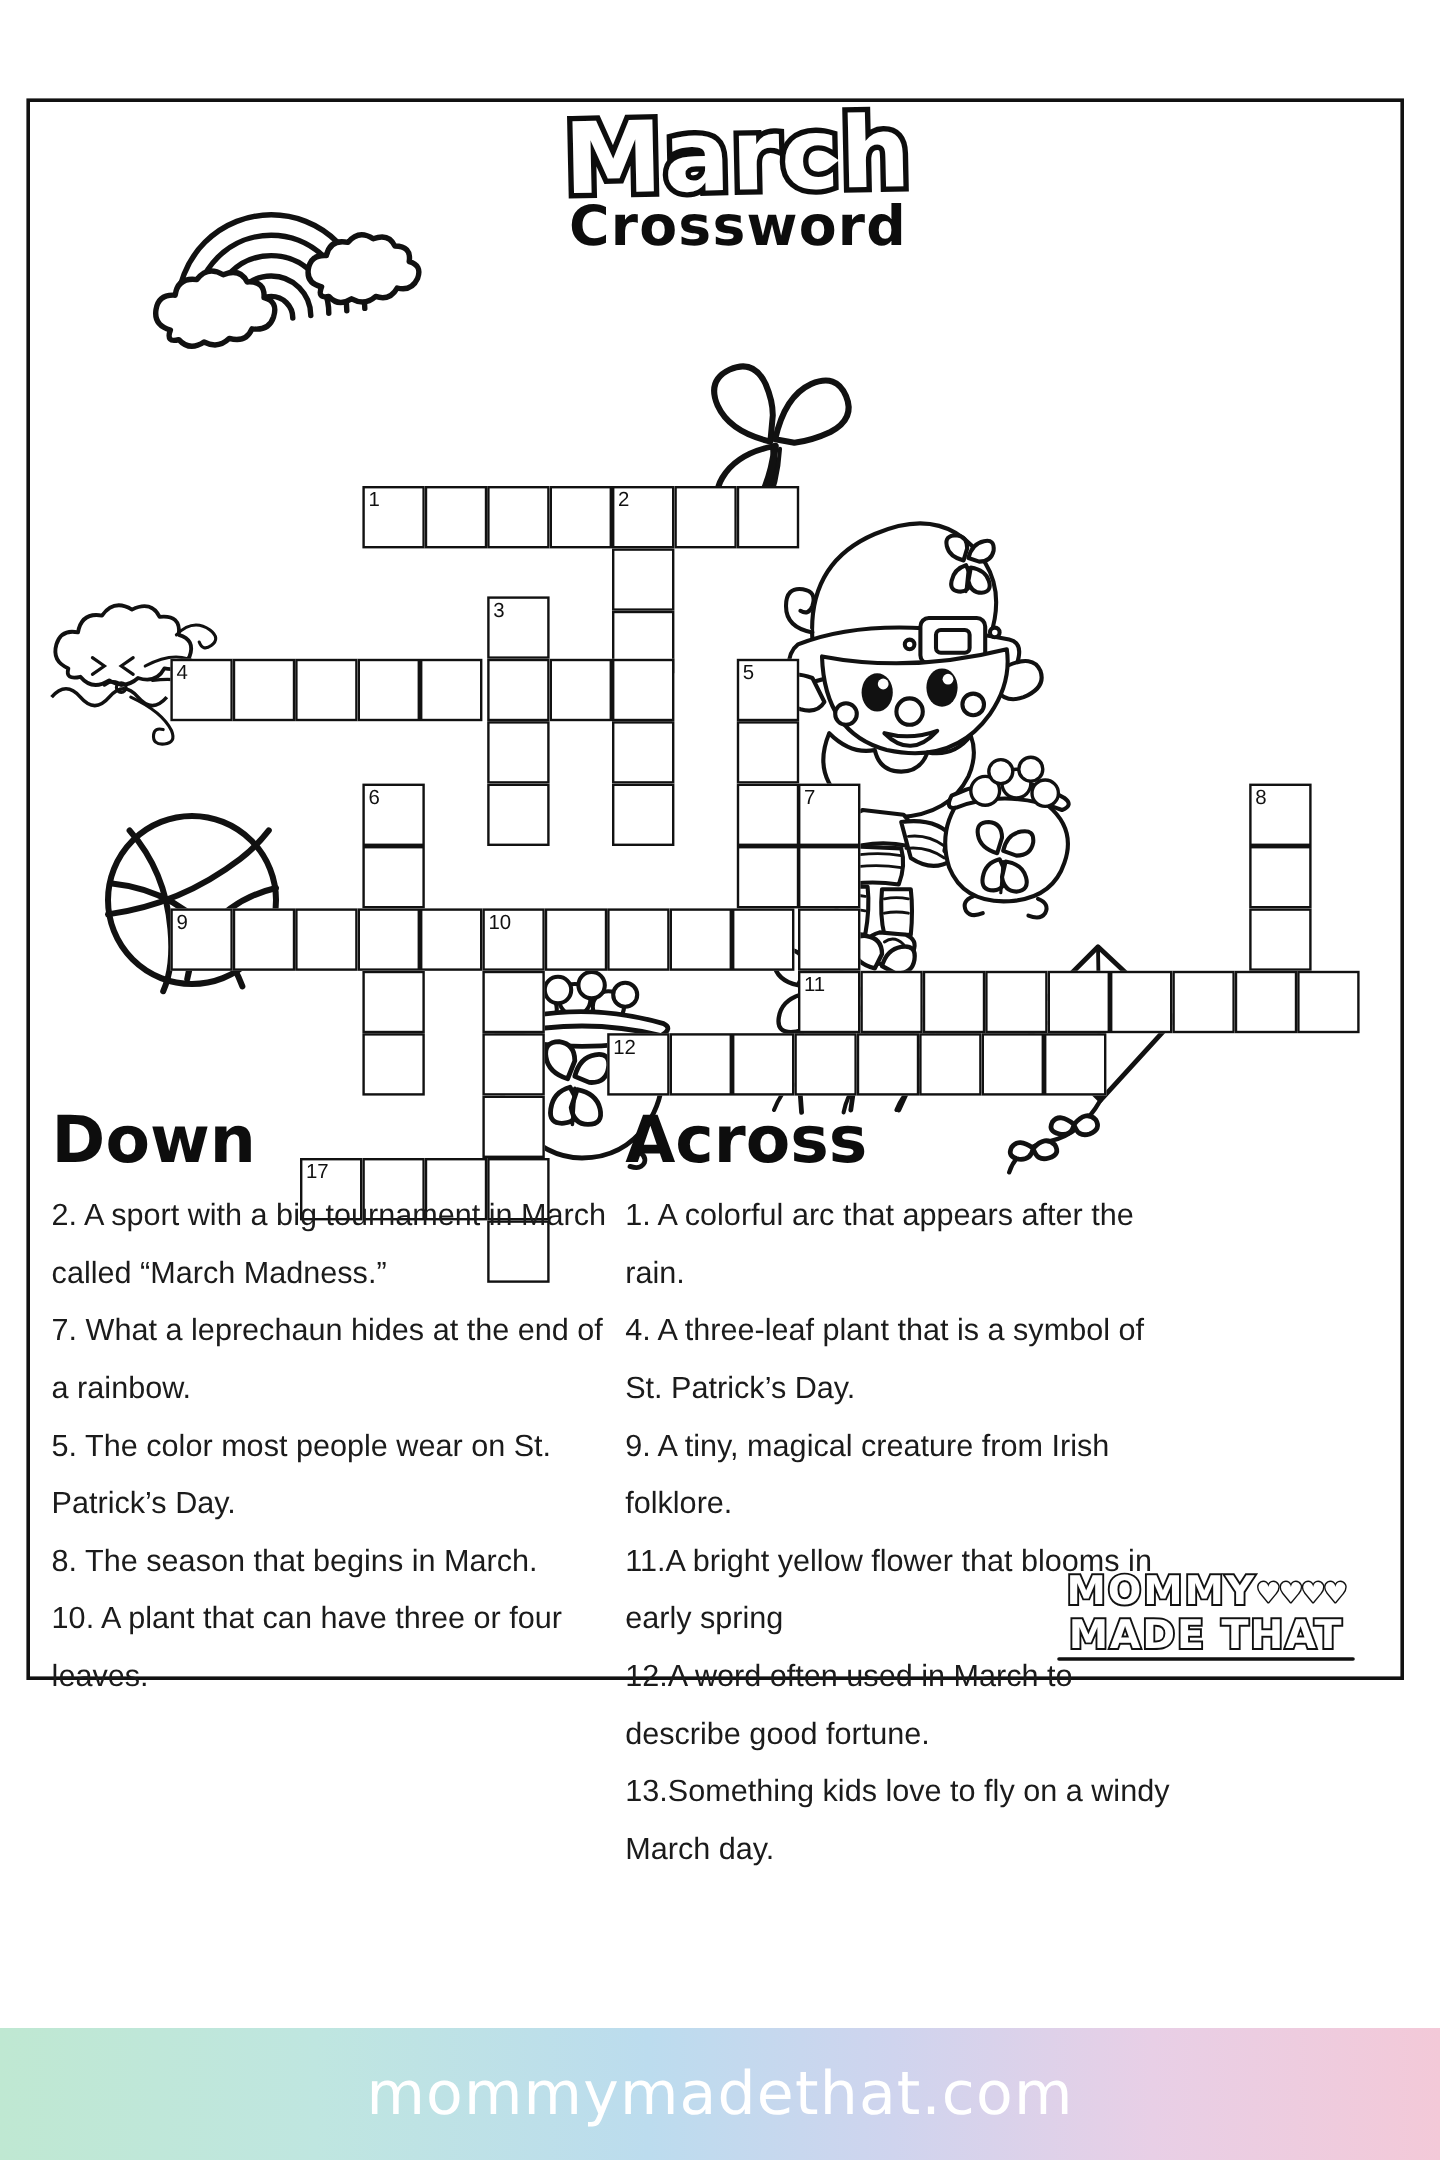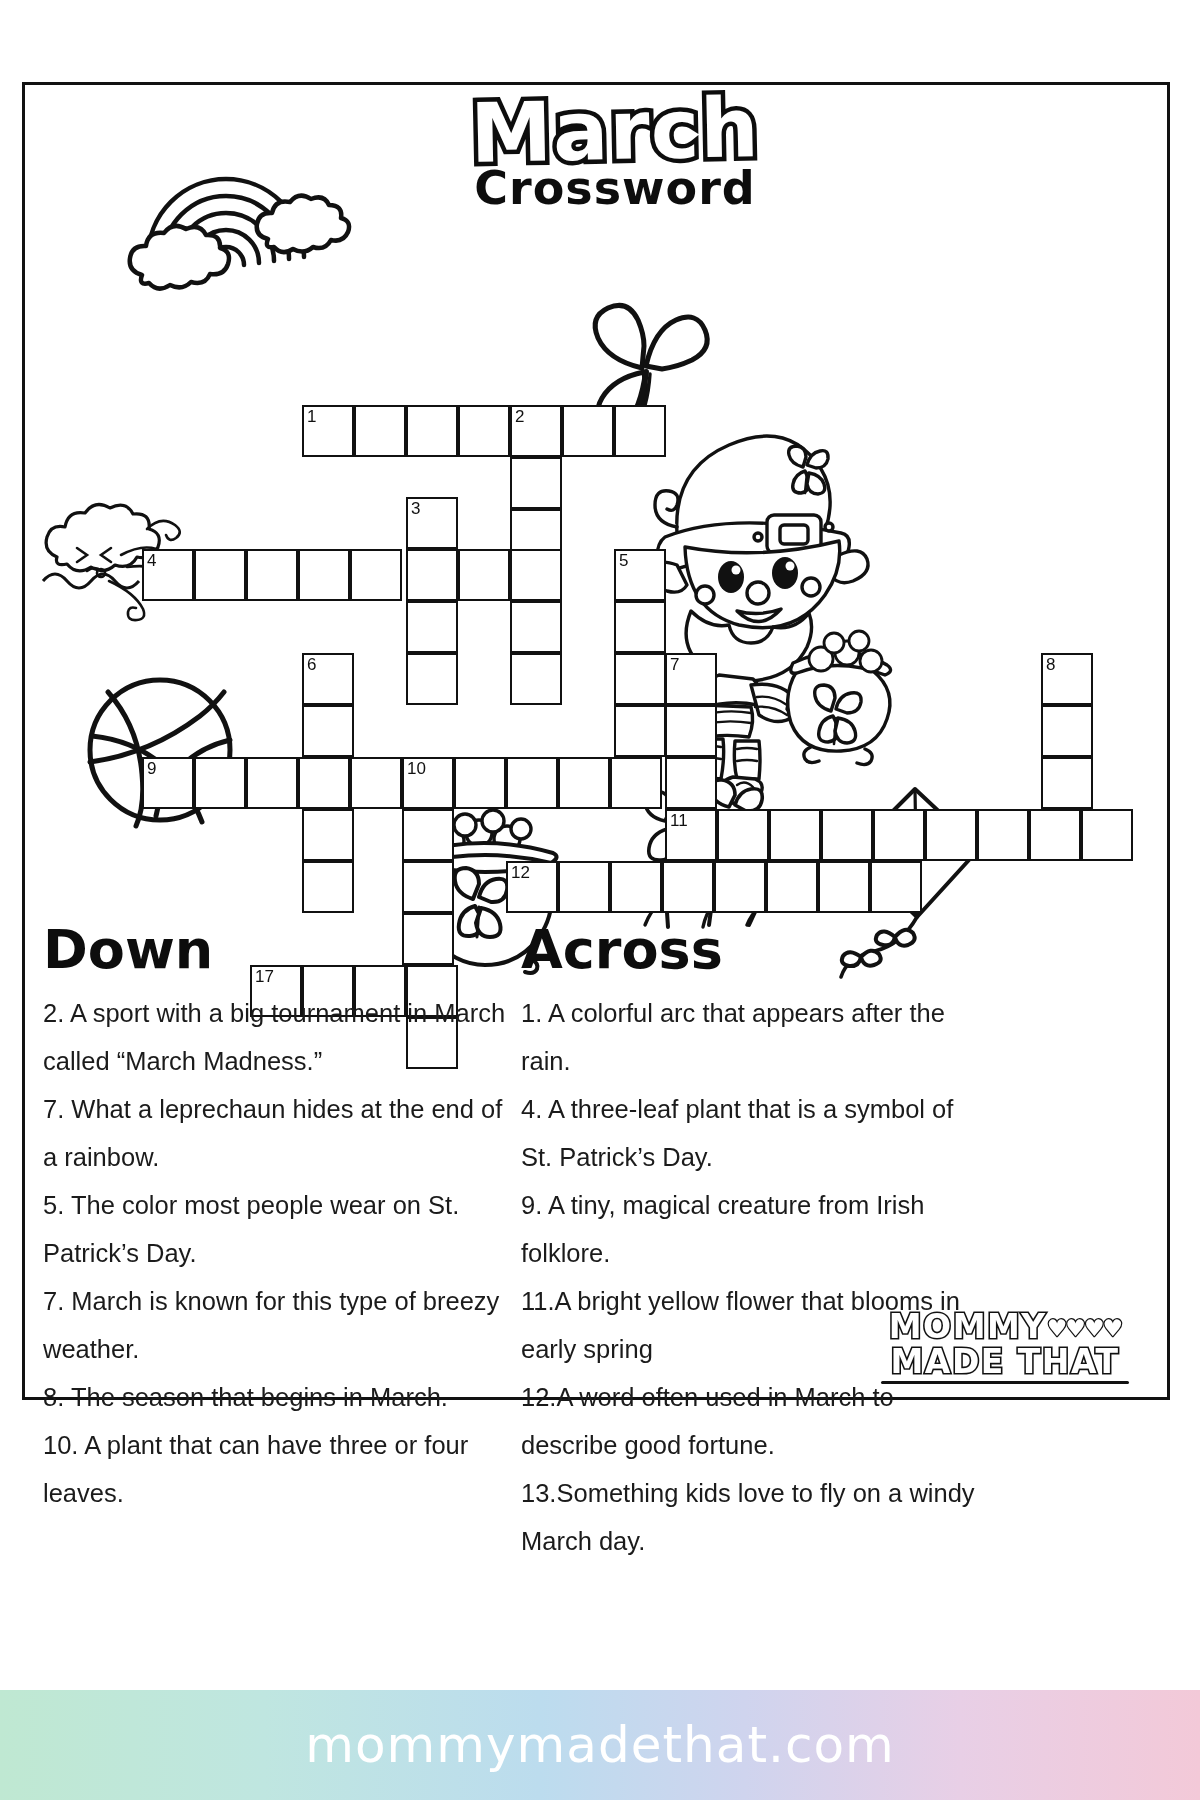--- a/index.html
+++ b/index.html
@@ -446,21 +446,20 @@
       </div>
 
     <div id="clues">
 
       <div class="clue-col" id="col-down">
         <div class="clue-head">Down</div>
         <ul class="clue-list" id="down-list">
             <li class="clue-item">2. A sport with a big tournament in March called “March Madness.”</li>
             <li class="clue-item">7. What a leprechaun hides at the end of a rainbow.</li>
             <li class="clue-item">5. The color most people wear on St. Patrick’s Day.</li>
-            <li class="clue-item">7. March is known for this type of breezy weather.</li>
             <li class="clue-item">8. The season that begins in March.</li>
             <li class="clue-item">10. A plant that can have three or four leaves.</li>
           </ul>
       </div>
 
       <div class="clue-col" id="col-across">
         <div class="clue-head">Across</div>
         <ul class="clue-list" id="across-list">
             <li class="clue-item">1. A colorful arc that appears after the rain.</li>
             <li class="clue-item">4. A three-leaf plant that is a symbol of St. Patrick’s Day.</li>

